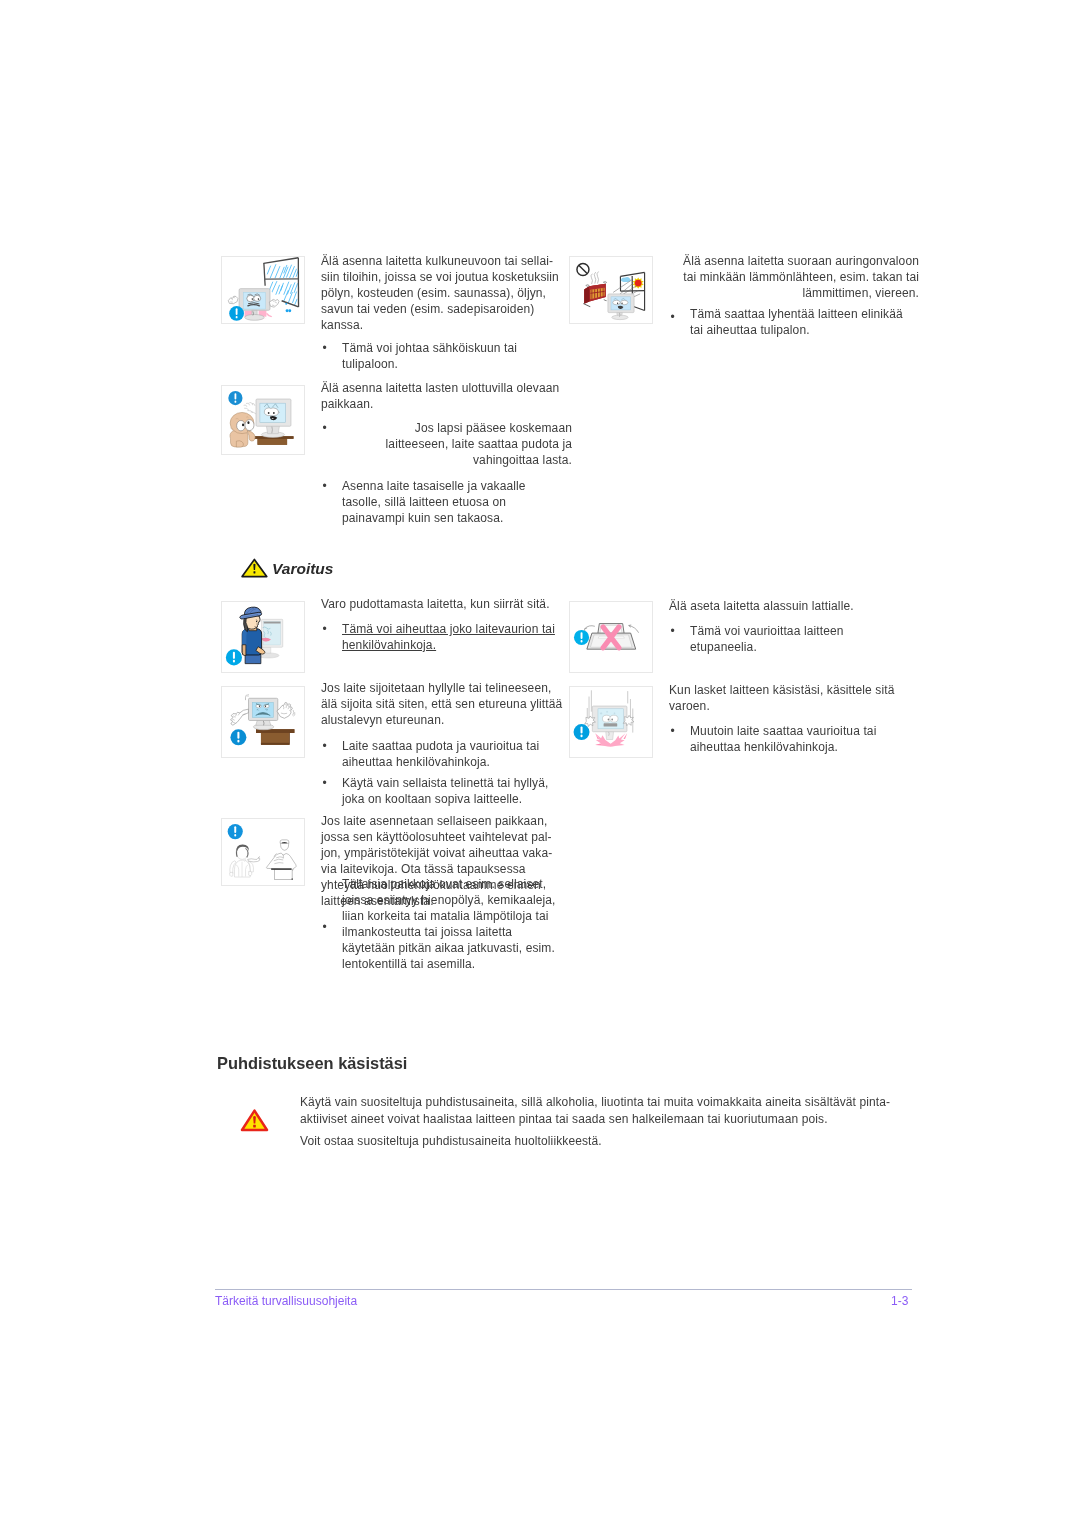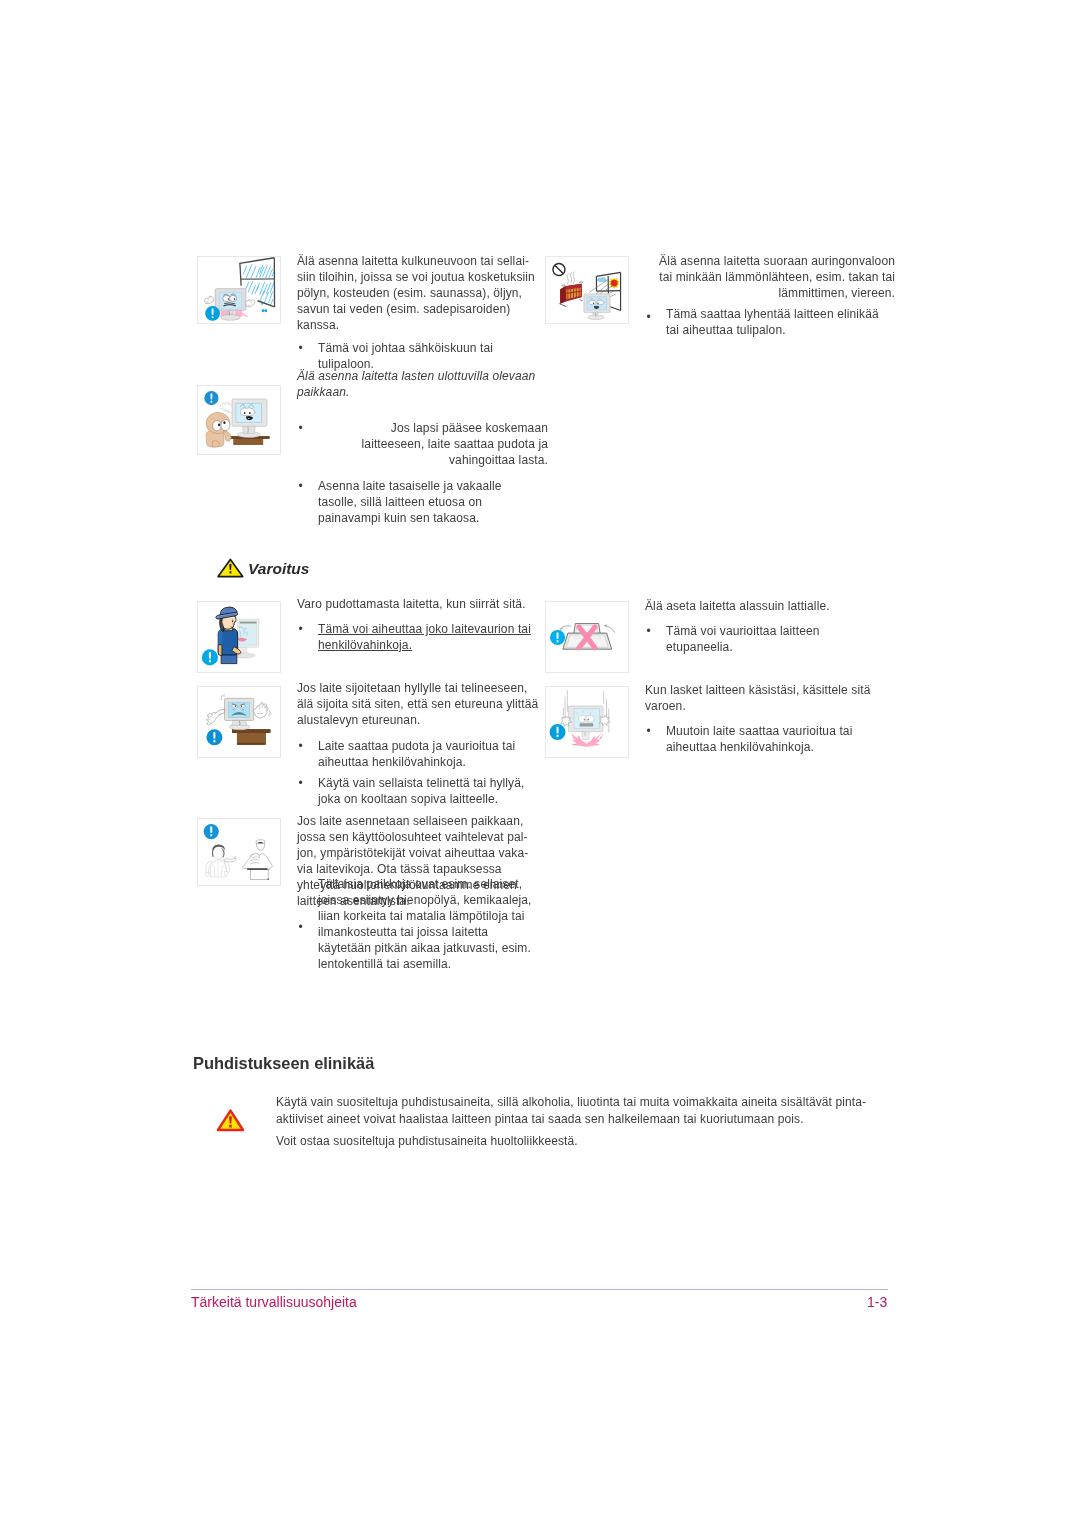--- a/index.html
+++ b/index.html
@@ -1,25 +1,25 @@
 <!DOCTYPE html>
 <html><head>
 <meta charset="utf-8">
 <style>
   html,body{margin:0;padding:0;background:#fff;}
   body{width:1080px;height:1527px;font-family:"Liberation Sans",sans-serif;}
-  .page{position:relative;width:912px;height:1527px;overflow:hidden;background:#fff;}
+  .page{position:relative;width:912px;height:1527px;overflow:hidden;background:#fff;margin-left:24px;}
   .abs{position:absolute;}
   .txt{font-size:12.0px;line-height:16.05px;color:#3d3d3d;letter-spacing:0.01em;}
   .imgbox{position:absolute;border:1px solid #e8e8e8;background:#fff;box-sizing:border-box;overflow:hidden;}
   .imgbox svg{display:block;width:100%;height:100%;}
   .bullet{position:absolute;font-size:12.0px;color:#3d3d3d;}
   .h2{font-size:15.5px;font-weight:bold;color:#2b2b2b;}
   .secthead{font-size:16.4px;font-weight:bold;color:#333;}
-  .foot{font-size:14px;color:#be185d;}
+  .foot{font-size:12px;color:#8b5cf6;}
 </style>
 </head>
 <body>
 
 <div class="page">
 
   <div class="imgbox" style="left:197px;top:256px;width:84px;height:68px;">
     <svg viewBox="0 0 84 68">
       <defs>
         <clipPath id="winA">
@@ -173,21 +173,21 @@
         <path d="M24.4,33.0 q1.4,-0.9 2.2,0.6" stroke="#c0a080" stroke-width="0.5" fill="none"></path>
         <path d="M7.8,44.0 q0.8,2.0 2.4,2.8" stroke="#b08d6a" stroke-width="0.5" fill="none"></path>
       </g>
       <g>
         <circle cx="12.8" cy="12.8" r="7.5" fill="#1a8fd4"></circle>
         <rect x="11.85" y="7.6" width="1.9" height="6.7" rx="0.95" fill="#fff"></rect>
         <rect x="11.85" y="15.3" width="1.9" height="2.5" rx="0.95" fill="#fff"></rect>
       </g>
     </svg>
   </div>
-  <div class="abs txt" style="left:297px;top:368px;width:250px;white-space:pre;font-style:italic;">Älä asenna laitetta lasten ulottuvilla olevaan
+  <div class="abs txt" style="left:297px;top:380px;width:250px;white-space:pre;">Älä asenna laitetta lasten ulottuvilla olevaan
 paikkaan.</div>
   <div class="abs bullet" style="left:298.5px;top:421.0px;">•</div>
   <div class="abs txt" style="left:318px;top:420px;width:230px;white-space:pre;text-align:right;">Jos lapsi pääsee koskemaan
 laitteeseen, laite saattaa pudota ja
 vahingoittaa lasta.</div>
   <div class="abs bullet" style="left:298.5px;top:479.0px;">•</div>
   <div class="abs txt" style="left:318px;top:478px;width:230px;white-space:pre;">Asenna laite tasaiselle ja vakaalle
 tasolle, sillä laitteen etuosa on
 painavampi kuin sen takaosa.</div>
 
@@ -584,21 +584,21 @@
         <rect x="10.65" y="48.9" width="2.1" height="2.7" rx="1.05" fill="#fff"></rect>
       </g>
     </svg>
   </div>
   <div class="abs txt" style="left:645px;top:681.5px;width:250px;white-space:pre;">Kun lasket laitteen käsistäsi, käsittele sitä
 varoen.</div>
   <div class="abs bullet" style="left:646.5px;top:723.5px;">•</div>
   <div class="abs txt" style="left:666px;top:722.5px;width:235px;white-space:pre;">Muutoin laite saattaa vaurioitua tai
 aiheuttaa henkilövahinkoja.</div>
 
-  <div class="abs secthead" style="left:193px;top:1054px;">Puhdistukseen elinikää</div>
+  <div class="abs secthead" style="left:193px;top:1054px;">Puhdistukseen käsistäsi</div>
   <div class="abs" style="left:216px;top:1108px;width:29px;height:24px;line-height:0;">
     <svg viewBox="0 0 29 24" width="29" height="24">
       <path d="M14.5,2.6 L27.0,22.0 L2.0,22.0 Z" fill="#ffe400" stroke="#e8251b" stroke-width="2.5" stroke-linejoin="round"></path>
       <path d="M13.1,8.8 q1.4,-1.4 2.8,0 l-0.6,6.6 h-1.6 z" fill="#d81d13"></path>
       <rect x="13.2" y="16.8" width="2.6" height="2.6" rx="0.4" fill="#d81d13"></rect>
     </svg>
   </div>
   <div class="abs txt" style="left:276px;top:1094px;white-space:pre;line-height:16.7px;">Käytä vain suositeltuja puhdistusaineita, sillä alkoholia, liuotinta tai muita voimakkaita aineita sisältävät pinta-
 aktiiviset aineet voivat haalistaa laitteen pintaa tai saada sen halkeilemaan tai kuoriutumaan pois.</div>
   <div class="abs txt" style="left:276px;top:1133px;white-space:pre;">Voit ostaa suositeltuja puhdistusaineita huoltoliikkeestä.</div>

